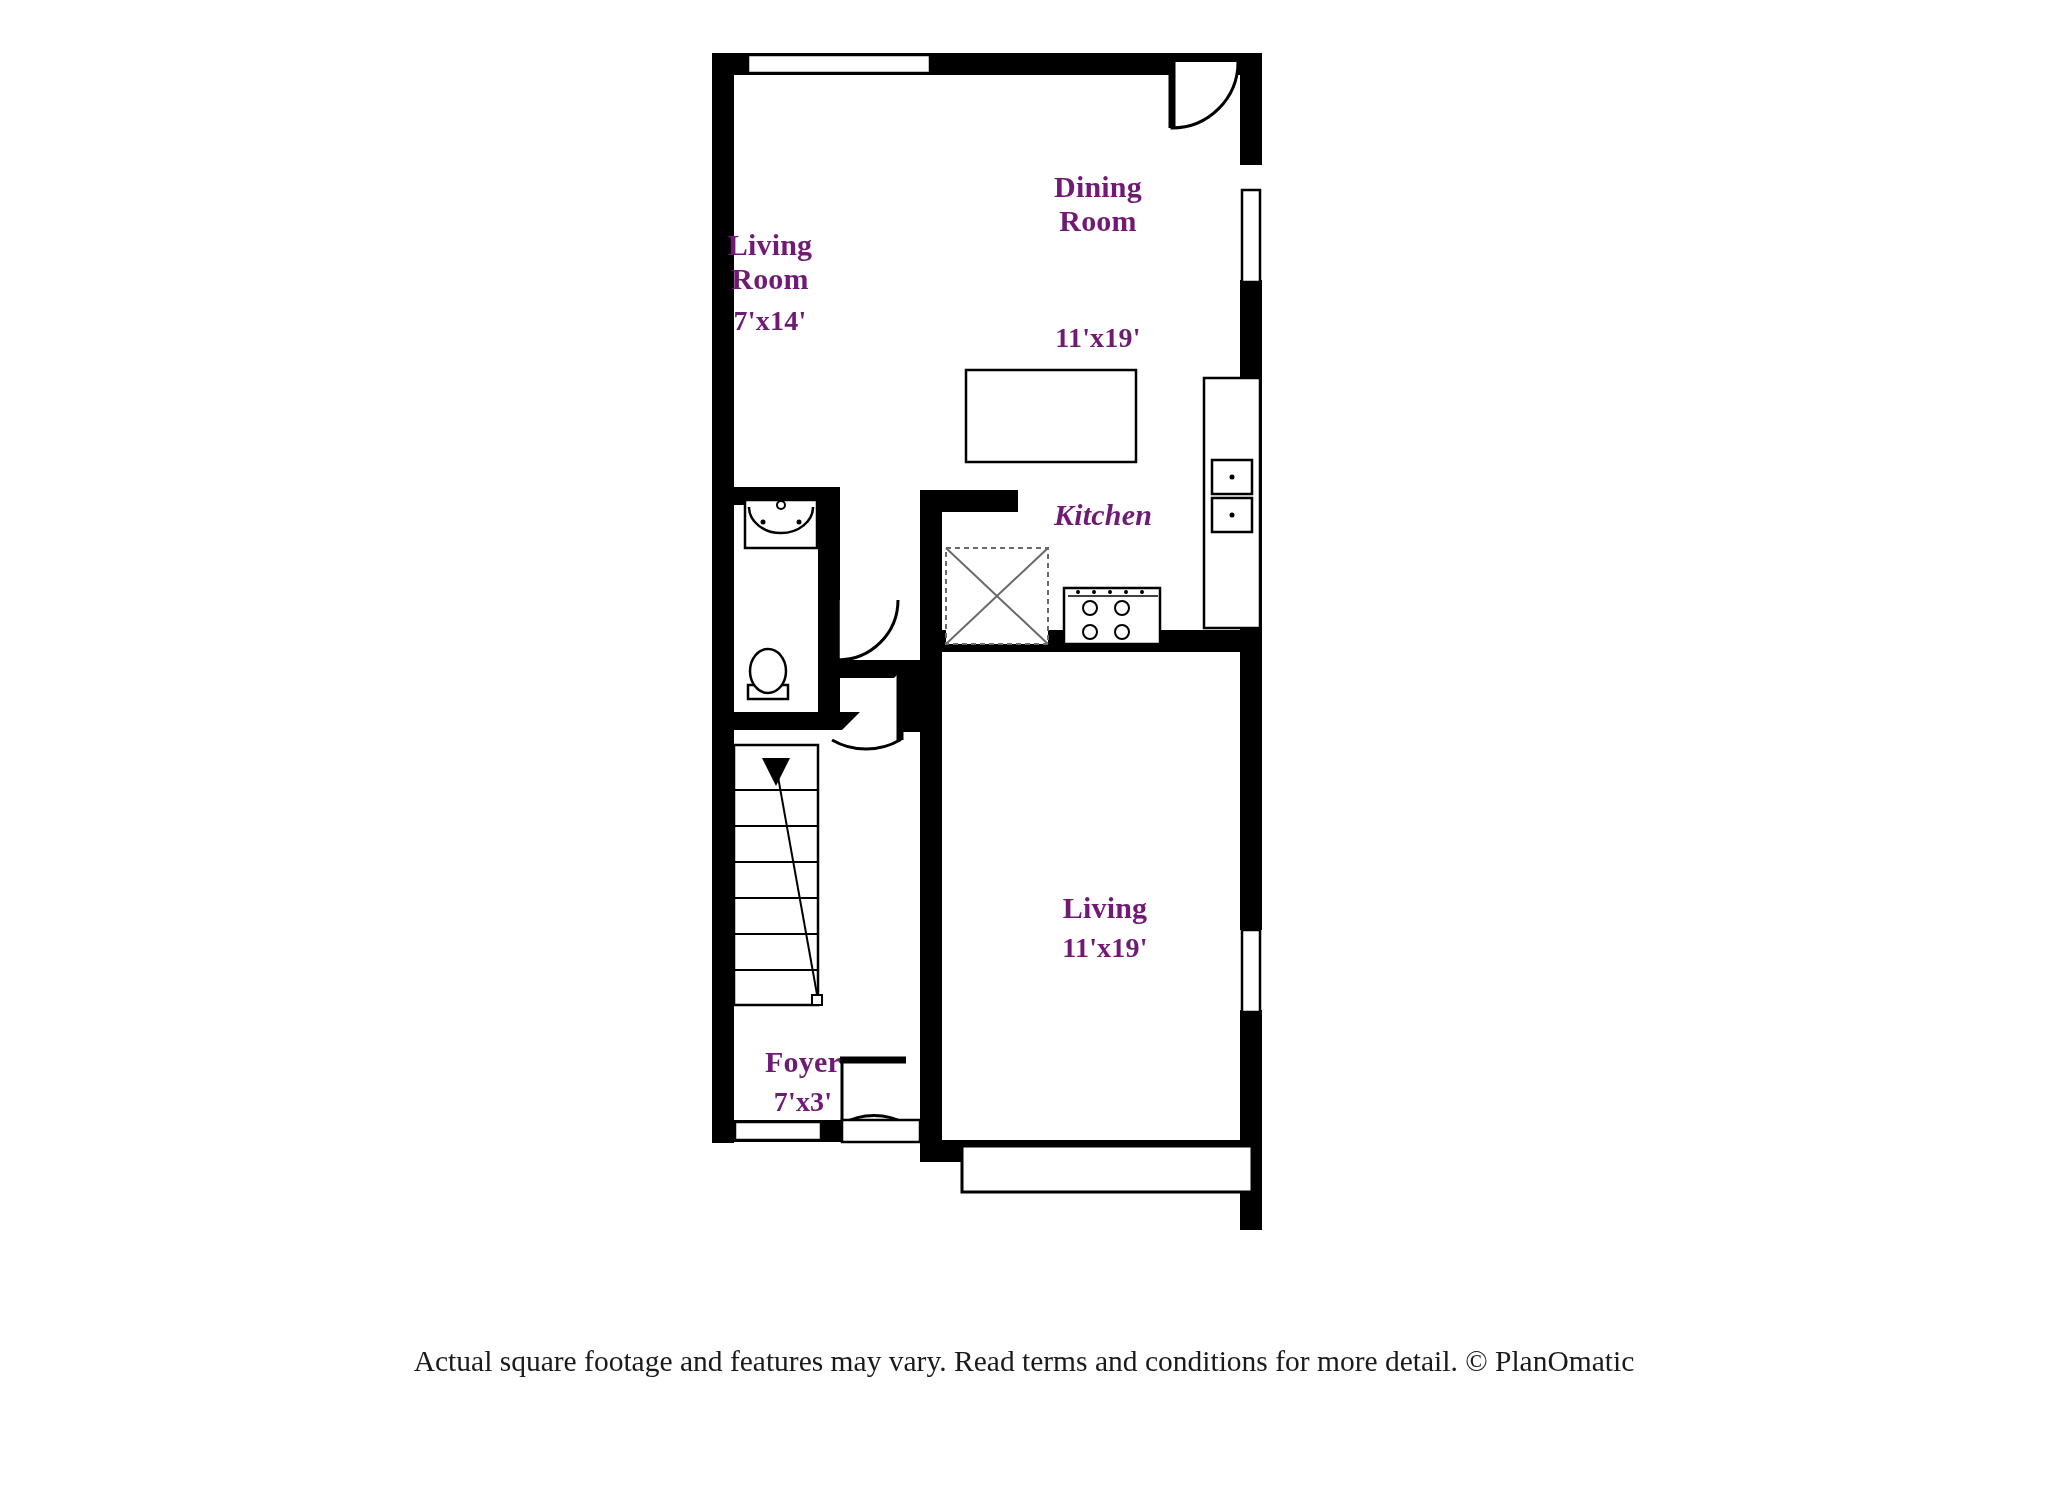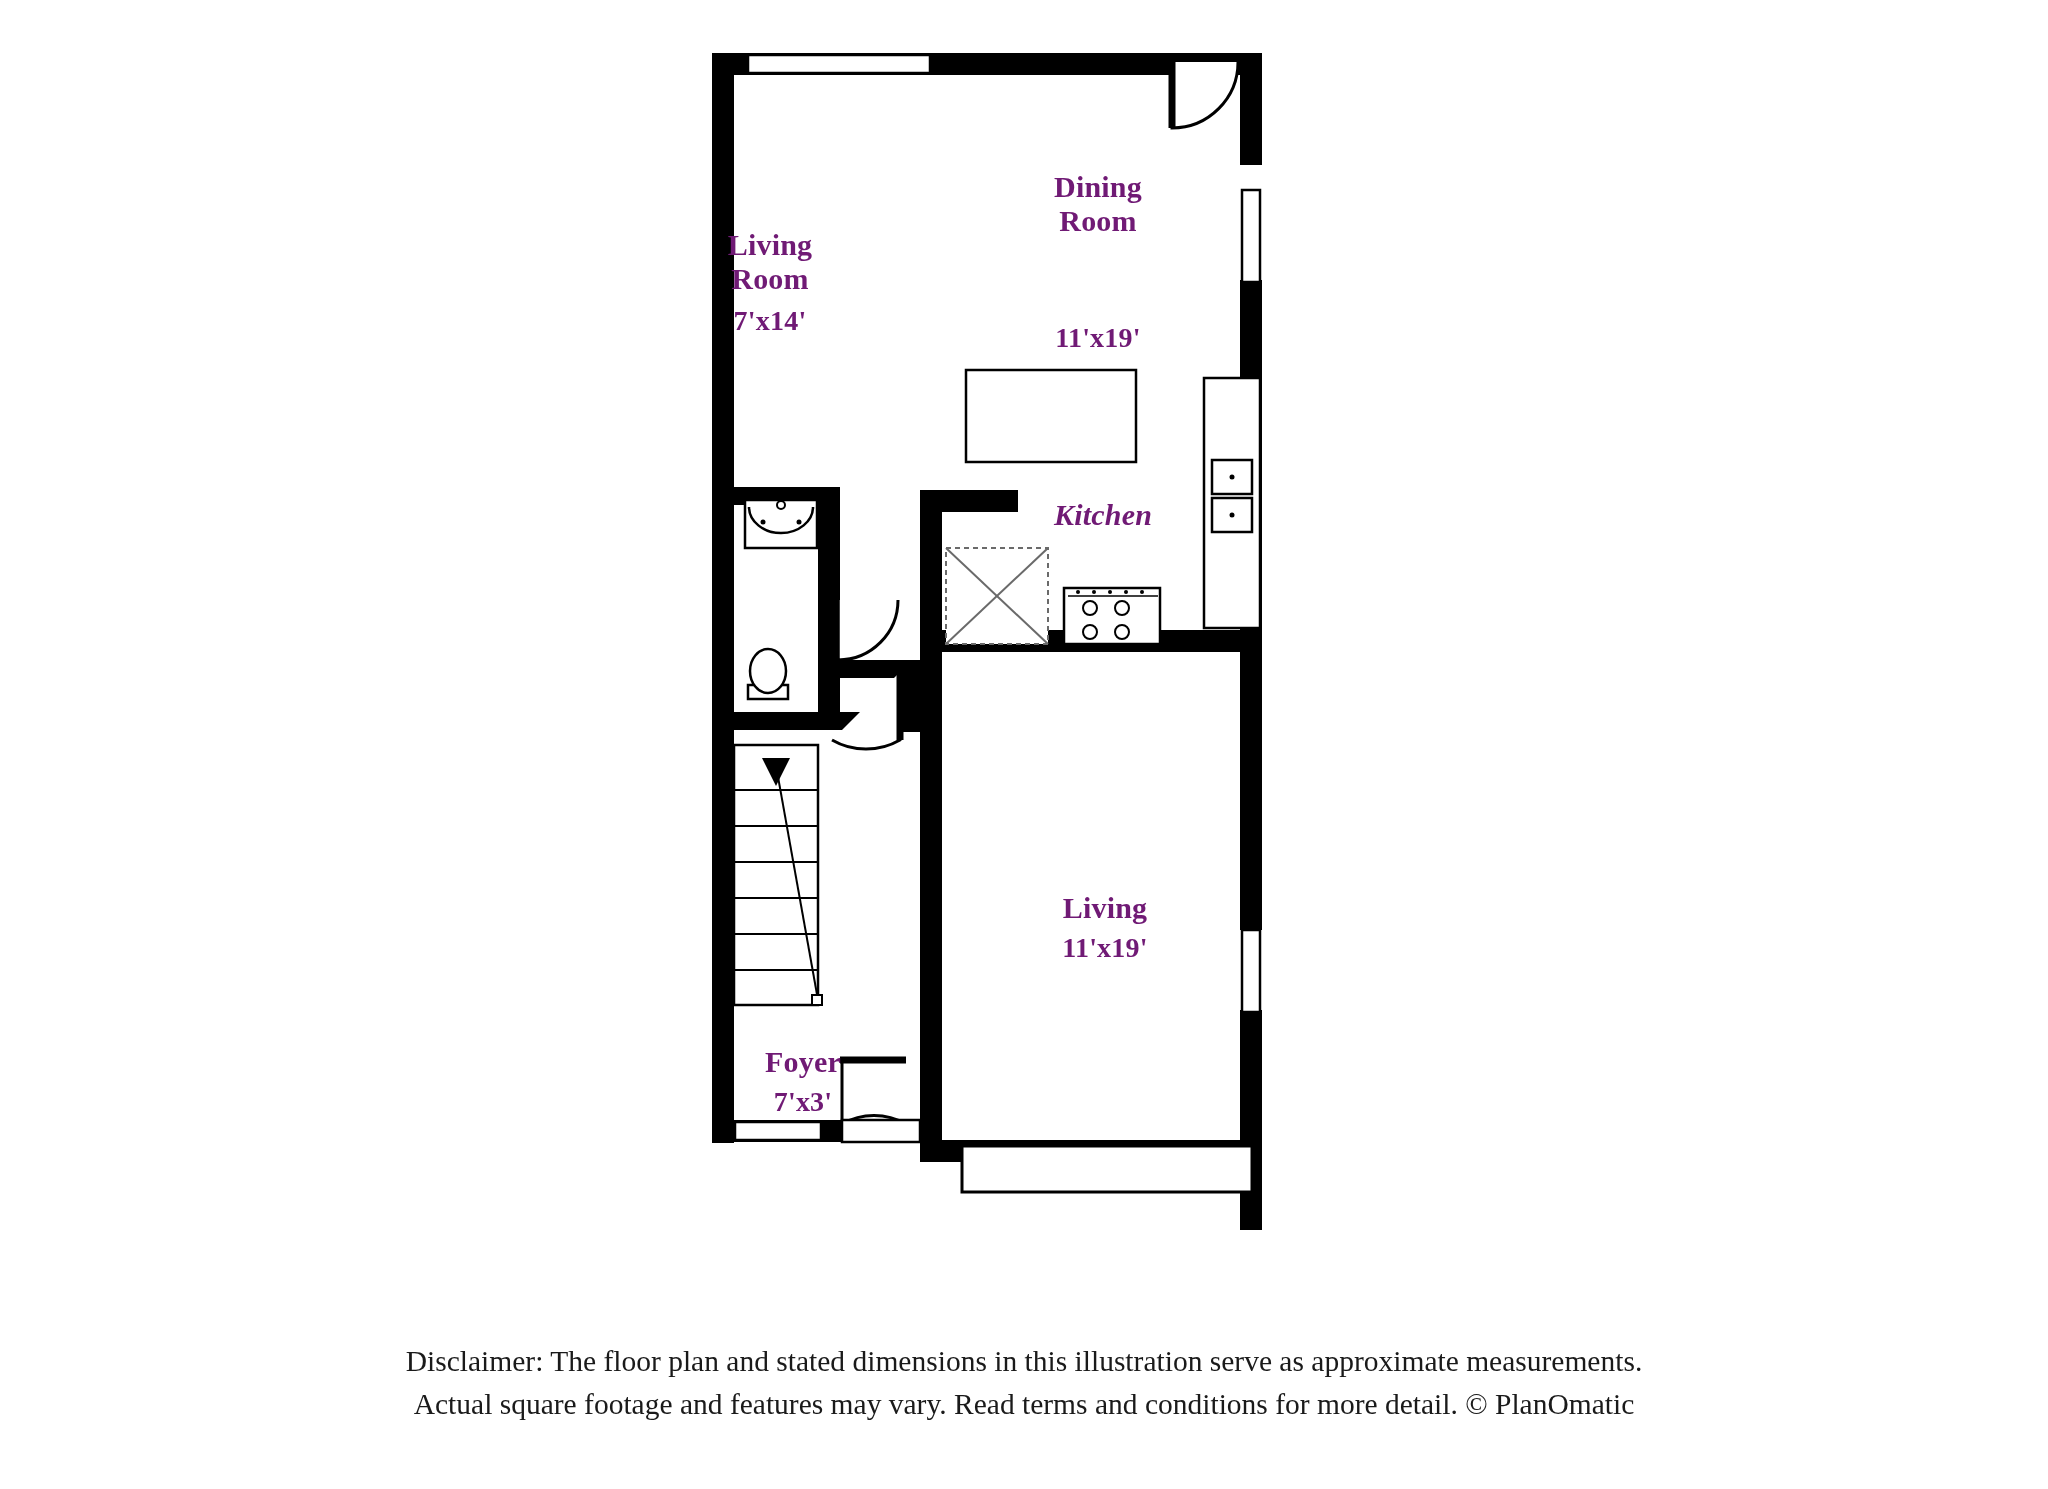--- a/index.html
+++ b/index.html
@@ -202,15 +202,14 @@
 
 <div class="label room-name" style="left:993px; top:498px; width:220px;font-style:italic;">Kitchen</div>
 
 <div class="label room-name" style="left:995px; top:891px; width:220px;">Living</div>
 <div class="label room-dim" style="left:995px; top:932px; width:220px;">11'x19'</div>
 
 <div class="label room-name" style="left:693px; top:1045px; width:220px;">Foyer</div>
 <div class="label room-dim" style="left:693px; top:1086px; width:220px;">7'x3'</div>
 
 <div class="disclaimer">
-  <span class="line">Disclaimer: The floor plan and stated dimensions in this illustration serve as approximate measurements.</span>
   <span class="line">Actual square footage and features may vary. Read terms and conditions for more detail. © PlanOmatic</span>
 </div>
 
 </body></html>

